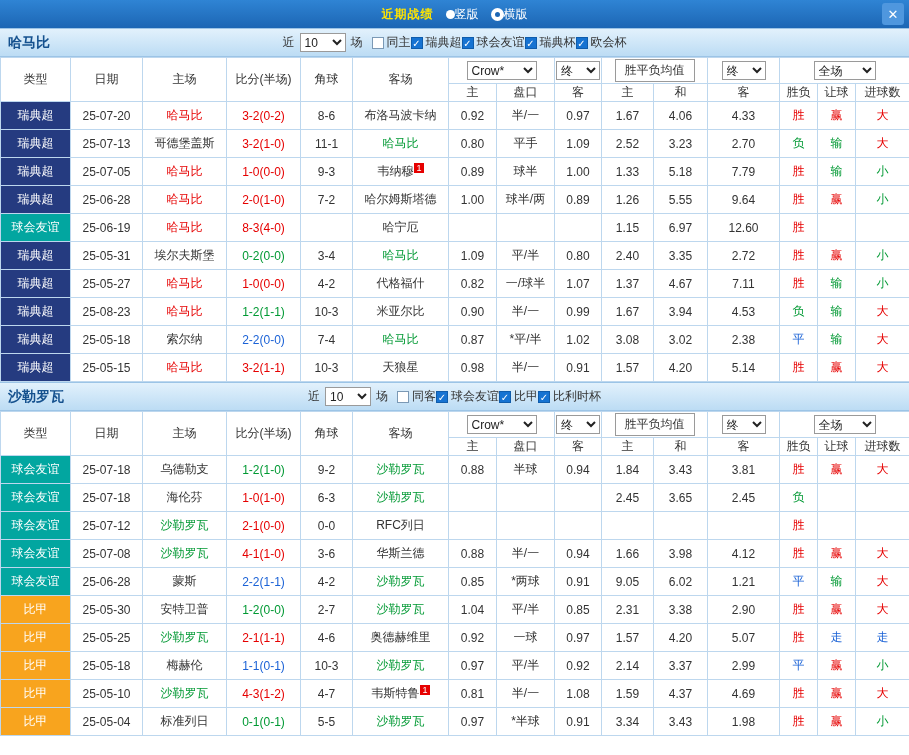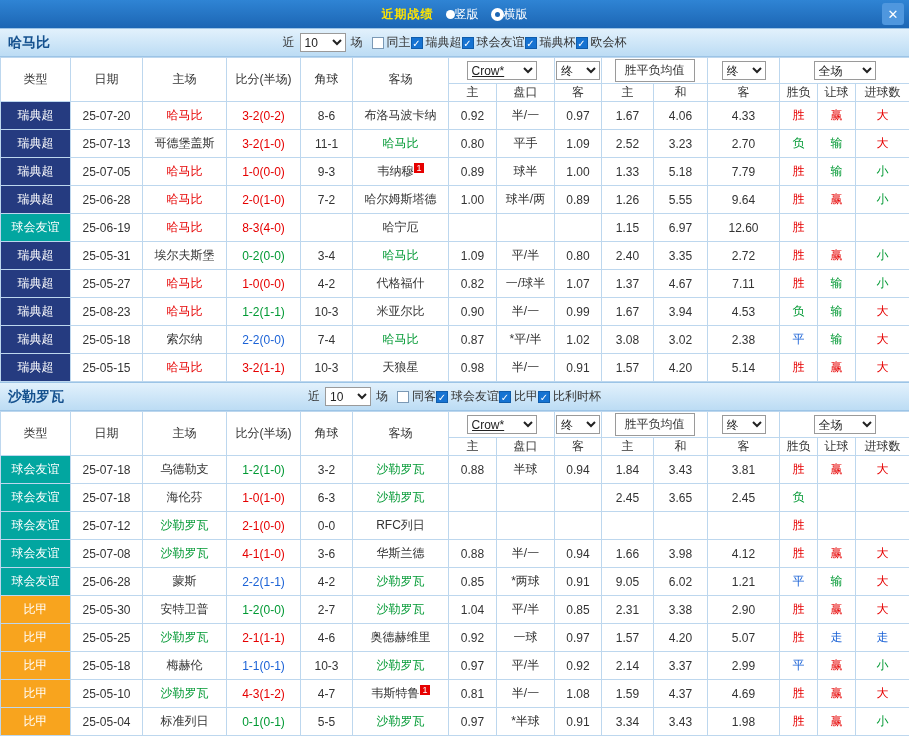--- a/index.html
+++ b/index.html
@@ -26,21 +26,21 @@
   .cb-group { display:flex; align-items:center; margin-left:4px; }
   .cb-item { display:flex; align-items:center; gap:3px; }
   .cbx { width:12px; height:12px; border:1px solid #7b99b5; background:#fff; display:inline-block;
     font-size:10px; line-height:11px; text-align:center; }
   .cbx.on { background:#1673d2; border-color:#0f5cab; color:#fff; }
 
   
   select.sel { height:19px; font-size:12px; border:1px solid #9a9a9a; background:#fff; color:#222;
     font-family:"Liberation Sans","DejaVu Sans",sans-serif; }
   .count-sel { width:46px; }
-  .book-sel { width:70px;text-decoration:underline; }
+  .book-sel { width:70px; }
   .fin-sel { width:44px; }
   .scope-sel { width:62px; }
   .box-label { display:inline-block; border:1px solid #9a9a9a; background:#fff; padding:2px 9px; font-size:12px; }
 
   
   table { width:909px; border-collapse:collapse; table-layout:fixed; }
   th,td { border:1px solid #bdd7ee; text-align:center; font-size:12px; overflow:hidden; white-space:nowrap; padding:0 1px; }
   thead tr.h1 th { height:26px; font-weight:normal; }
   thead tr.h2 th { height:18px; font-weight:normal; color:#333; }
   tbody td { height:28px; }
@@ -442,21 +442,21 @@
             <th>让球</th>
             <th>进球数</th>
           </tr>
         </thead>
         <tbody>
             <tr>
               <td class="lg-teal"><span>球会友谊</span></td>
               <td><span>25-07-18</span></td>
               <td class="t-black"><span>乌德勒支</span></td>
               <td class="t-green"><span>1-2(1-0)</span></td>
-              <td><span>3-2</span></td>
+              <td><span>9-2</span></td>
               <td class="t-green"><span>沙勒罗瓦</span></td>
               <td><span>0.88</span></td>
               <td><span>半球</span></td>
               <td><span>0.94</span></td>
               <td><span>1.84</span></td>
               <td><span>3.43</span></td>
               <td><span>3.81</span></td>
               <td class="t-red"><span>胜</span></td>
               <td class="t-red"><span>赢</span></td>
               <td class="t-red"><span>大</span></td>

